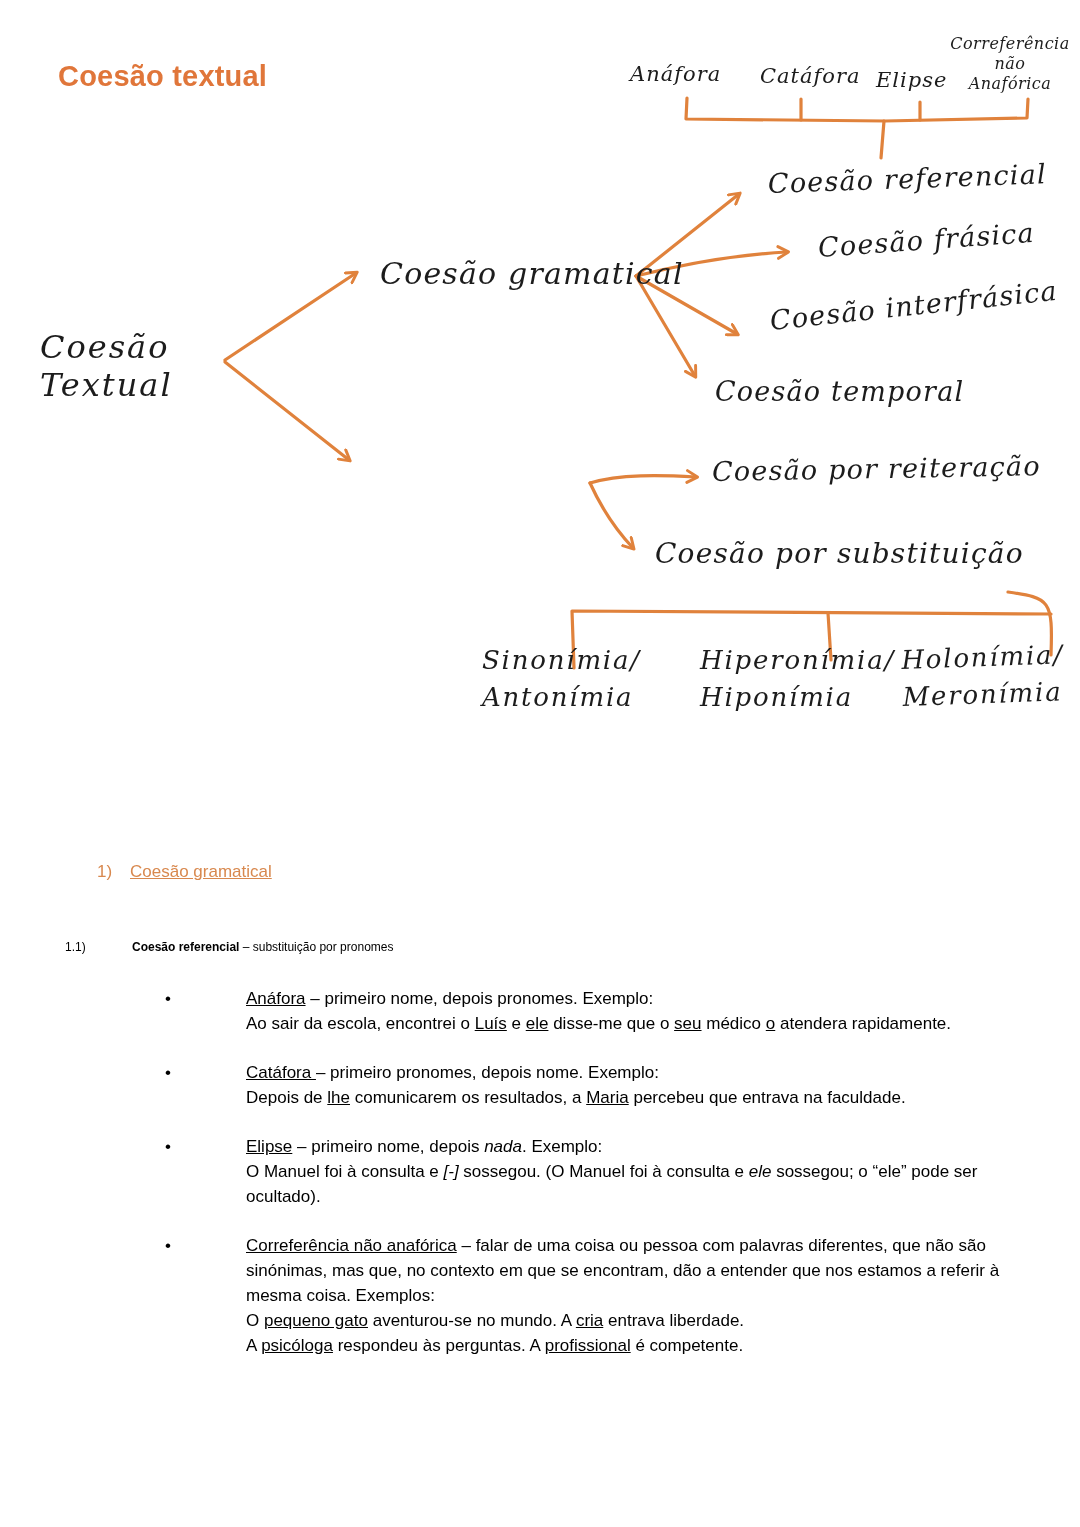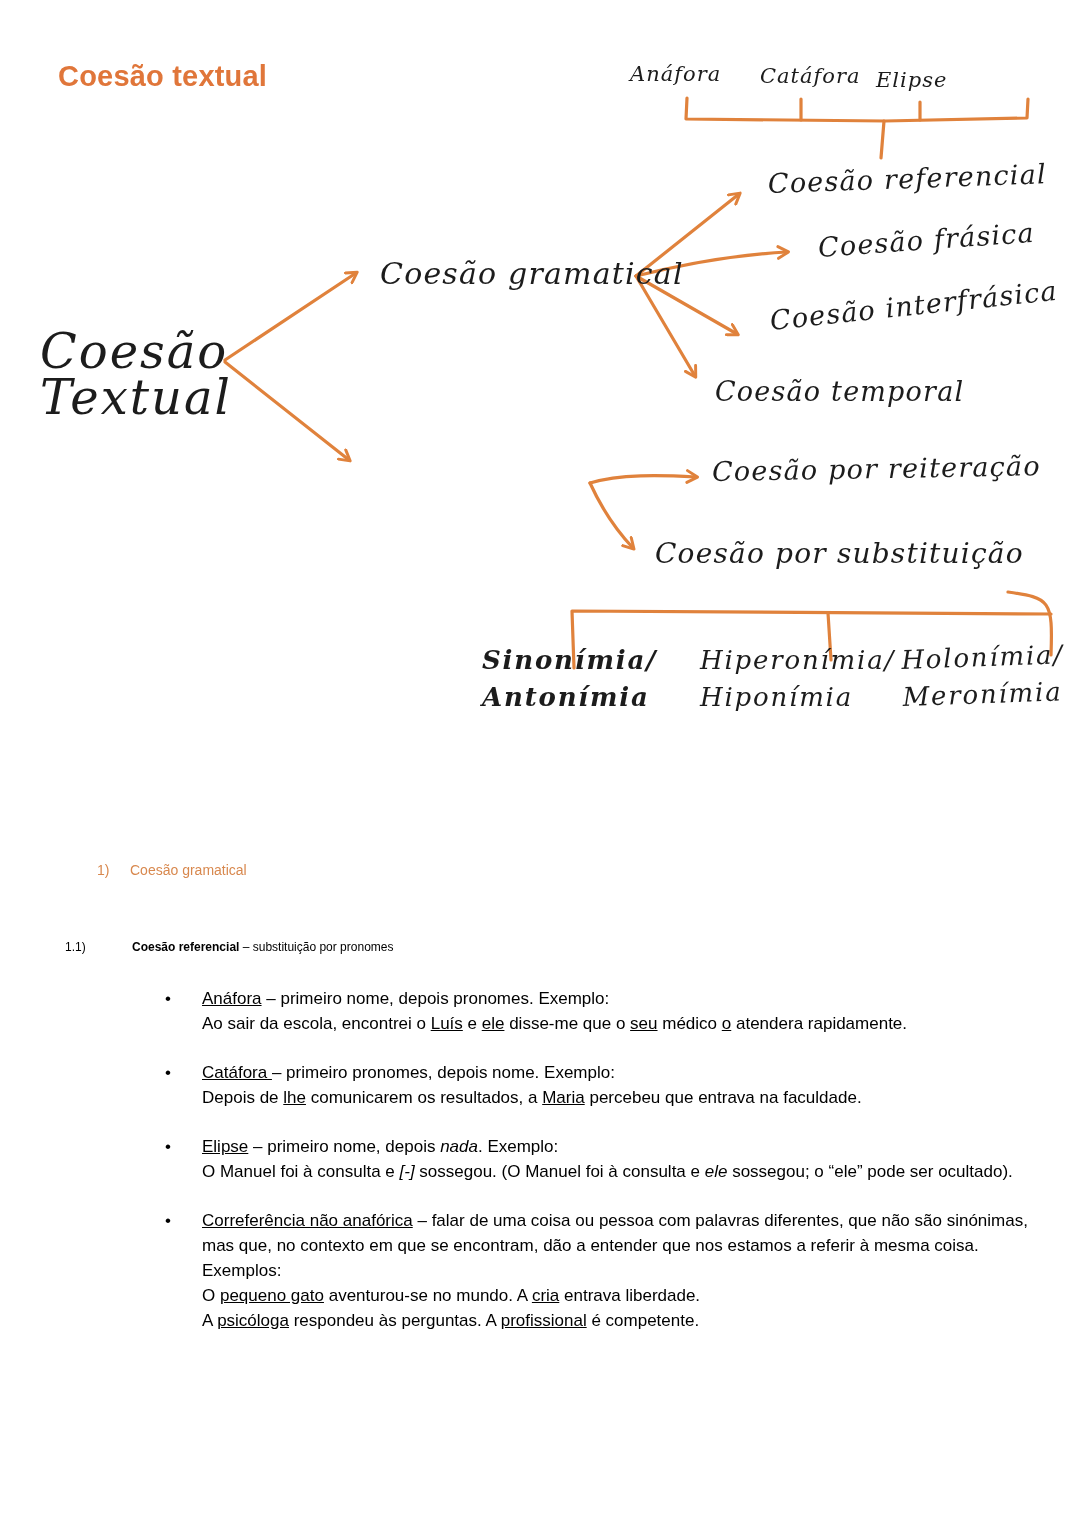--- a/index.html
+++ b/index.html
@@ -12,54 +12,54 @@
     overflow:hidden;
   }
   
   .page-title{
     position:absolute;left:58px;top:60px;
     font-size:29px;font-weight:bold;letter-spacing:.2px;
     color:#E0763A;
   }
   .sec1{
     position:absolute;left:97px;top:862px;
-    font-size:14px;color:#D8884E;
+    font-size:17px;color:#D8884E;text-decoration:underline;
   }
   .sec1 .num{display:inline-block;width:33px;}
   .sec11{
     position:absolute;left:65px;top:940px;
     font-size:12px;color:#000;
   }
   .sec11 .num{display:inline-block;width:67px;}
   .bullets{
     position:absolute;left:165px;top:986px;width:872px;
     font-size:17px;line-height:25px;
   }
   .bullet{display:flex;margin-bottom:24px;}
   .bullet .dot{width:37px;flex:0 0 37px;}
-  .bullet .btxt{flex:1;}
+  .bullet .btxt{flex:1;margin-left:44px;}
   .seg-u{text-decoration:underline;}
   .seg-i{font-style:italic;text-align:center;}
   .seg-b{font-weight:bold;}
   
   .diagram{position:absolute;left:0;top:0;width:1080px;height:800px;}
   .diagram svg{position:absolute;left:0;top:0;}
   .ink{fill:none;stroke:#E0823C;stroke-width:3.2;stroke-linecap:round;stroke-linejoin:round;}
   .hand{
     position:absolute;
     font-family:"DejaVu Serif",serif;
     font-style:italic;
     color:#1C1C1C;
     letter-spacing:1.2px;
     white-space:pre-line;
     transform-origin:left center;
   }
   .hand.small{font-size:21px;letter-spacing:1px;}
   .hand.tiny{font-size:16px;line-height:20px;letter-spacing:.5px;text-align:center;}
-  .hand.root{font-size:48px;line-height:46px;letter-spacing:2px;}
+  .hand.root{font-size:32px;line-height:38px;letter-spacing:2px;}
   .hand.big{font-size:30px;}
   .hand.mid{font-size:27px;}
   .hand.bottom{font-size:26px;line-height:37px;letter-spacing:1.8px;}
 </style>
 </head>
 <body>
 
 <div class="page-title" style="color: rgb(224, 118, 58);">Coesão textual</div>
 
 <div class="diagram">
@@ -87,34 +87,37 @@
     <path class="ink" d="M590,483 C600,505 616,530 633,548" marker-end="url(#ah)" stroke="#E0823C"></path>
 
     <path class="ink" d="M1008,592 C1050,598 1053,600 1051,655" stroke="#E0823C"></path>
     <path class="ink" d="M1051,614 L572,611 L574,668" stroke="#E0823C"></path>
     <path class="ink" d="M828,613 L831,660" stroke="#E0823C"></path>
   </svg>
 
   <div class="hand small" style="left: 630px; top: 62px; color: rgb(28, 28, 28);">Anáfora</div>
   <div class="hand small" style="left: 760px; top: 64px; color: rgb(28, 28, 28);">Catáfora</div>
   <div class="hand small" style="left: 876px; top: 68px; color: rgb(28, 28, 28);">Elipse</div>
+  <div class="hand tiny" style="left: 945px; top: 34px; width: 130px; color: rgb(28, 28, 28);">Correferência
+não
+Anafórica</div>
 
   <div class="hand root" style="left: 40px; top: 328px; color: rgb(28, 28, 28);">Coesão
 Textual</div>
 
   <div class="hand big" style="left: 380px; top: 256px; color: rgb(28, 28, 28);">Coesão gramatical</div>
 
   <div class="hand mid" style="left: 768px; top: 168px; transform: rotate(-2deg); color: rgb(28, 28, 28);">Coesão referencial</div>
   <div class="hand mid" style="left: 818px; top: 232px; transform: rotate(-4deg); color: rgb(28, 28, 28);">Coesão frásica</div>
   <div class="hand mid" style="left: 770px; top: 305px; transform: rotate(-6deg); color: rgb(28, 28, 28);">Coesão interfrásica</div>
   <div class="hand mid" style="left: 715px; top: 376px; color: rgb(28, 28, 28);">Coesão temporal</div>
   <div class="hand mid" style="left: 712px; top: 456px; transform: rotate(-1deg); color: rgb(28, 28, 28);">Coesão por reiteração</div>
   <div class="hand mid" style="left: 655px; top: 537px; font-size: 28px; color: rgb(28, 28, 28);">Coesão por substituição</div>
 
-  <div class="hand bottom" style="left: 482px; top: 642px; color: rgb(28, 28, 28); font-weight: bold;">Sinonímia/
+  <div class="hand bottom" style="left: 482px; top: 642px; color: rgb(28, 28, 28);">Sinonímia/
 Antonímia</div>
   <div class="hand bottom" style="left: 700px; top: 642px; color: rgb(28, 28, 28);">Hiperonímia/
 Hiponímia</div>
   <div class="hand bottom" style="left: 902px; top: 642px; transform: rotate(-2deg); color: rgb(28, 28, 28);">Holonímia/
 Meronímia</div>
 </div>
 
 <div class="sec1" style="color: rgb(216, 136, 78);">
   <span class="num">1)</span><span>Coesão gramatical</span>
 </div>

